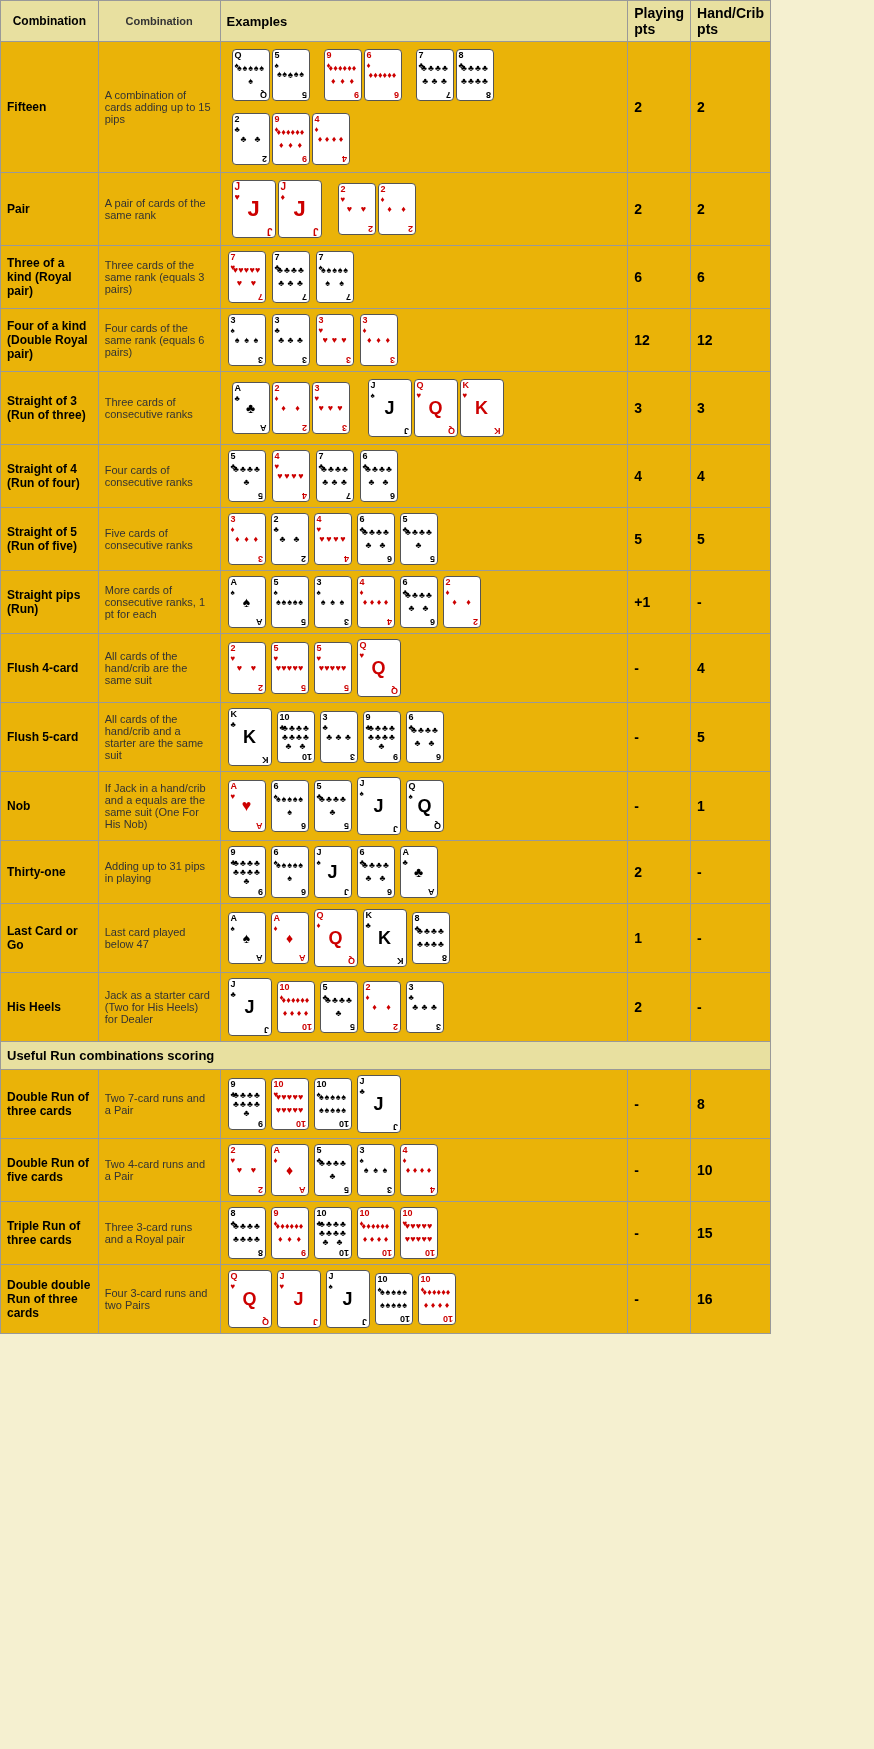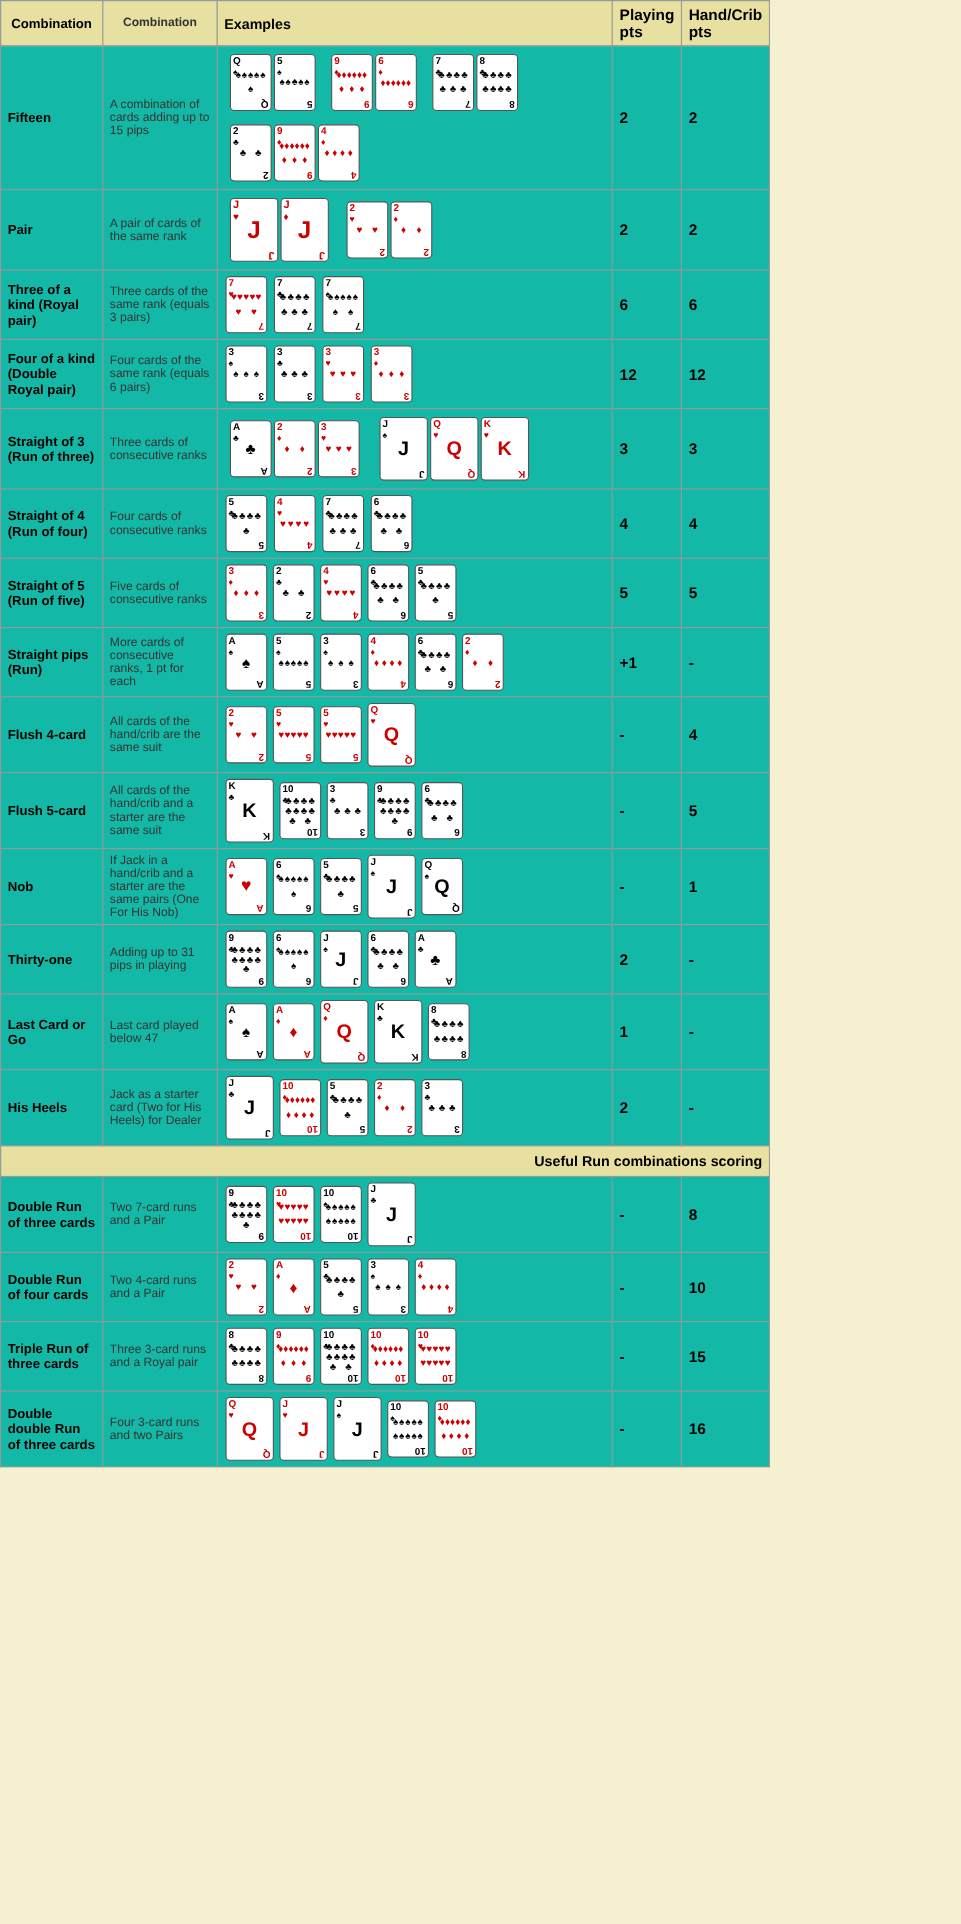--- a/index.html
+++ b/index.html
@@ -3,23 +3,23 @@
   <meta charset="utf-8">
   <style>
     * { box-sizing: border-box; margin: 0; padding: 0; }
     body {
       font-family: Arial, sans-serif;
       font-size: 12px;
       background: #f5f0d0;
       width: 874px;
     }
     table {
-      width: 700px;
+      width: 771px;
       border-collapse: collapse;
-      background: #14b8a6;
+      background: #eab308;
     }
     th, td {
       border: 1px solid #999;
       padding: 4px 6px;
       vertical-align: middle;
     }
     thead th {
       background: #e8e0a0;
       font-weight: bold;
       text-align: center;
@@ -46,21 +46,21 @@
       font-size: 14px;
     }
     .col-handcrib {
       width: 55px;
       text-align: left;
       font-weight: bold;
       font-size: 14px;
     }
     .section-header td {
       background: #e8e0a0;
-      text-align: right;
+      text-align: left;
       font-weight: bold;
       font-size: 13px;
       padding: 6px;
     }
     
     .card {
       display: inline-block;
       width: 38px;
       height: 52px;
       border: 1px solid #555;
@@ -816,21 +816,21 @@
             <span class="card-rank-bottom">6</span>
           </div>
         </div>
       </td>
       <td class="col-playing">-</td>
       <td class="col-handcrib">5</td>
     </tr>
 
     <tr>
       <td class="col-combination"><strong>Nob</strong></td>
-      <td class="col-explanation">If Jack in a hand/crib and a starter are the same pairs (One For His Nob)</td>
+      <td class="col-explanation">If Jack in a hand/crib and a equals are the same suit (One For His Nob)</td>
       <td class="col-examples">
         <div style="display:flex;align-items:center;gap:3px;">
           <div class="card red">
             <span class="card-rank-top">A</span>
             <span class="card-suit-top">♥</span>
             <div class="pip-grid">
                 <span class="pip" style="font-size:16px;">♥</span>
               </div>
             <span class="card-rank-bottom">A</span>
           </div>
@@ -1128,21 +1128,21 @@
             <div class="face-card-inner">J</div>
             <span class="card-rank-bottom">J</span>
           </div>
         </div>
       </td>
       <td class="col-playing">-</td>
       <td class="col-handcrib">8</td>
     </tr>
 
     <tr>
-      <td class="col-combination"><strong>Double Run of four cards</strong></td>
+      <td class="col-combination"><strong>Double Run of five cards</strong></td>
       <td class="col-explanation">Two 4-card runs and a Pair</td>
       <td class="col-examples">
         <div style="display:flex;align-items:center;gap:3px;">
           <div class="card red">
             <span class="card-rank-top">2</span>
             <span class="card-suit-top">♥</span>
             <div class="pip-grid">
               <span class="pip">♥</span>
               <span class="pip">♥</span>
             </div>

